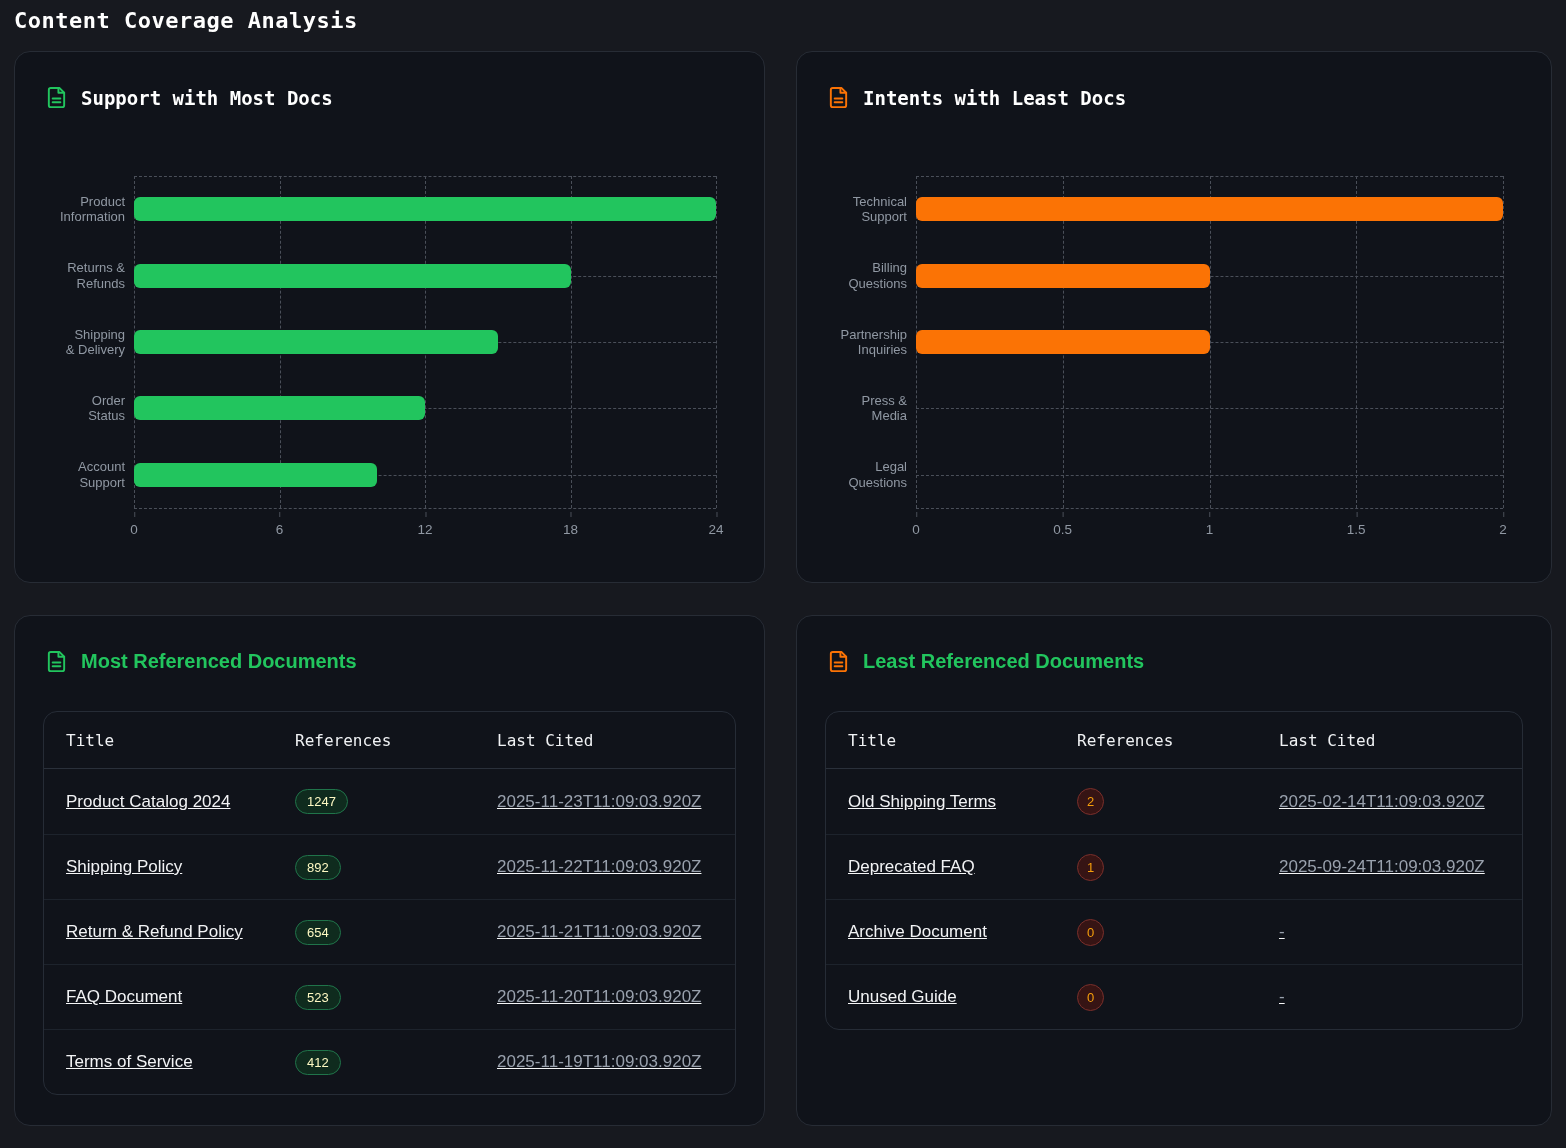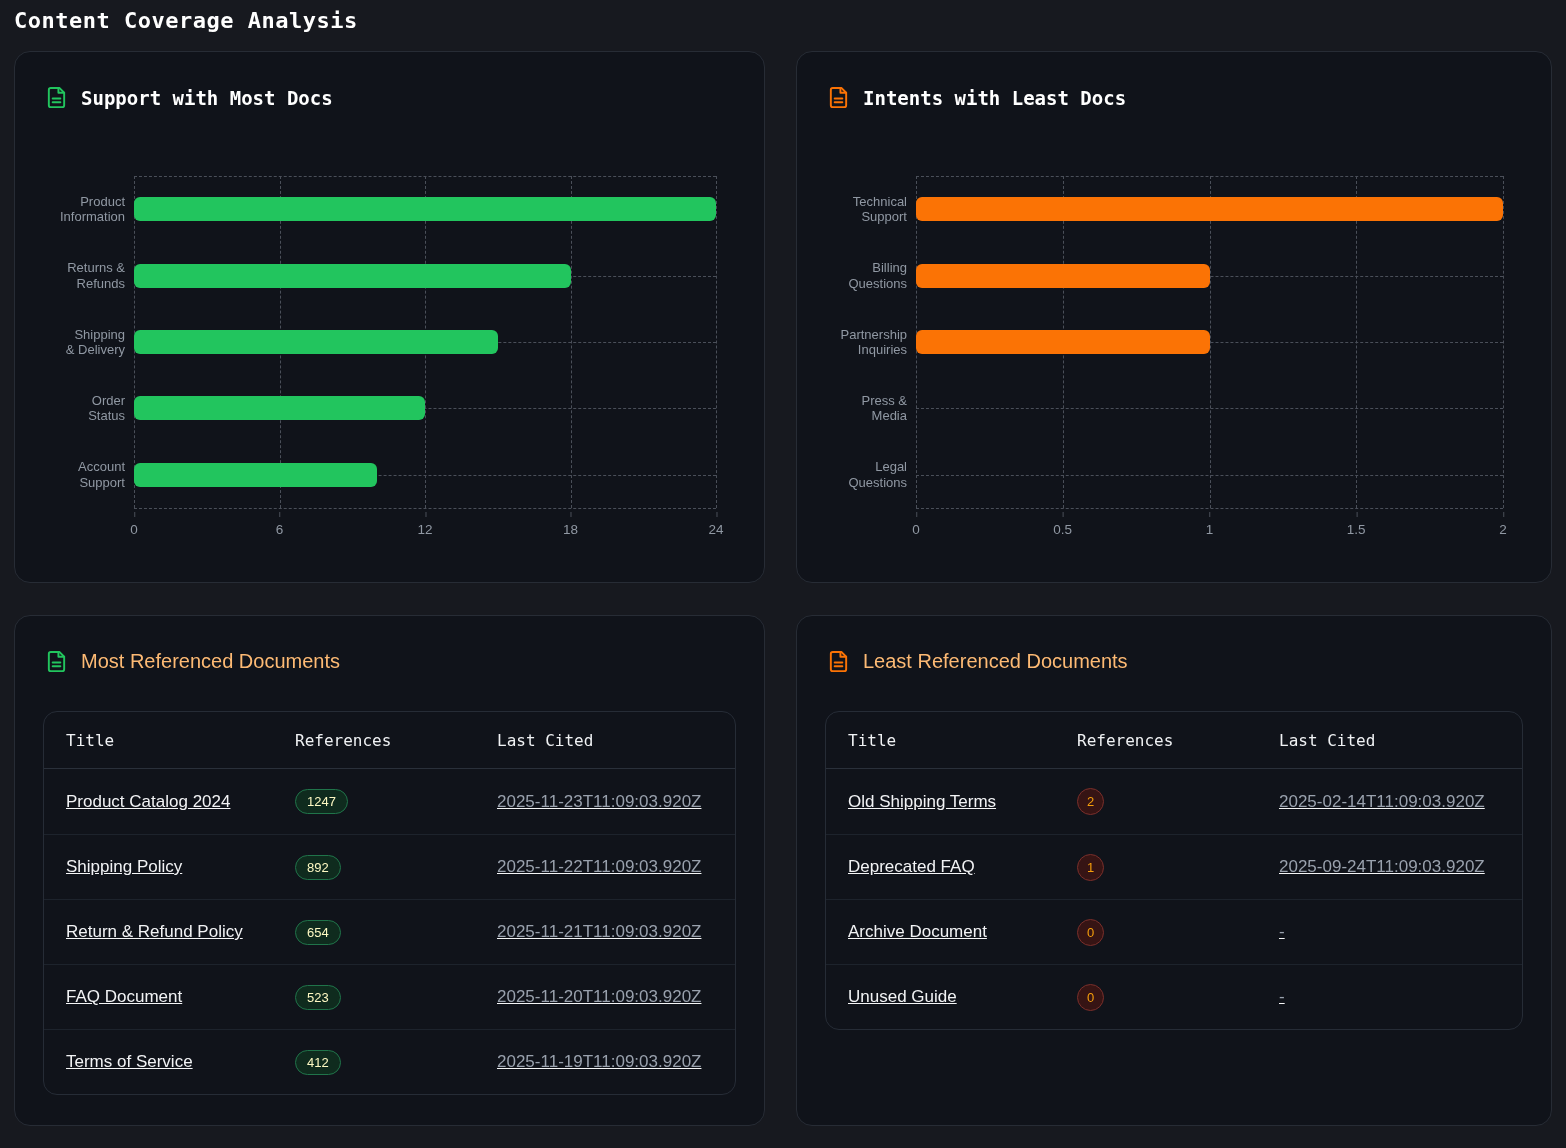--- a/index.html
+++ b/index.html
@@ -31,21 +31,21 @@
   .panel.bottom { height:511px; }
   .panel-header { display:flex; align-items:center; gap:13px; padding:34px 30px 0 30px; }
   .icon { width:23px; height:23px; display:inline-flex; flex:0 0 auto; }
   .icon svg { width:100%; height:100%; }
   .icon.green { color:#22c55e; }
   .icon.orange { color:#fb7305; }
   .mono-title {
     font-family:"DejaVu Sans Mono", monospace;
     font-size:19px; font-weight:bold; margin:0; color:#ffffff;
   }
-  .sans-title { font-size:20px; font-weight:400; margin:0; color:#fdba74; }
+  .sans-title { font-size:20px; font-weight:700; margin:0; color:#22c55e; }
 
   
   .chart-row { display:flex; margin:67px 48px 0 0; }
   .ylabels { width:119px; height:332px; display:flex; flex-direction:column; padding-right:9px; }
   .ylab {
     height:20%; display:flex; flex-direction:column; justify-content:center;
     align-items:flex-end; text-align:right;
     color:#9098a3; font-size:13px; line-height:1.18;
   }
   .plot { position:relative; flex:1; height:332px; }

